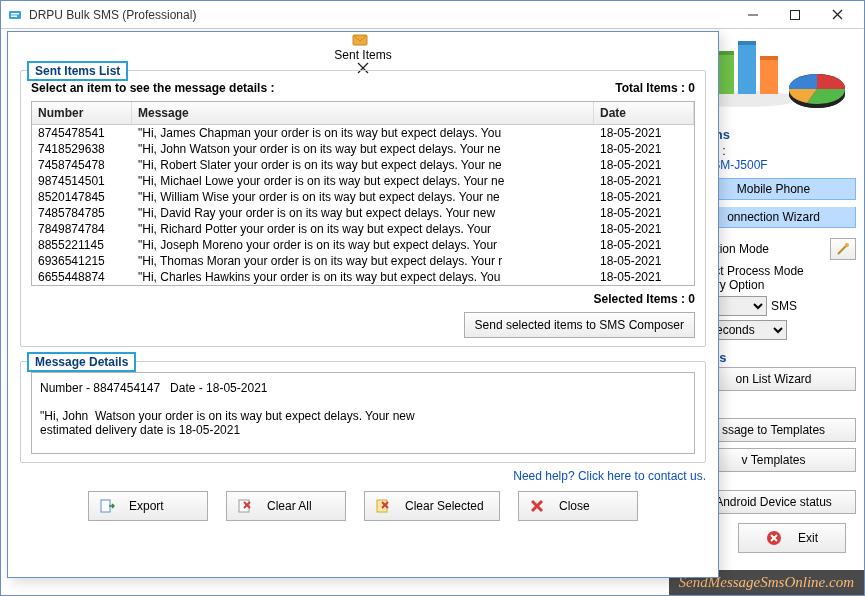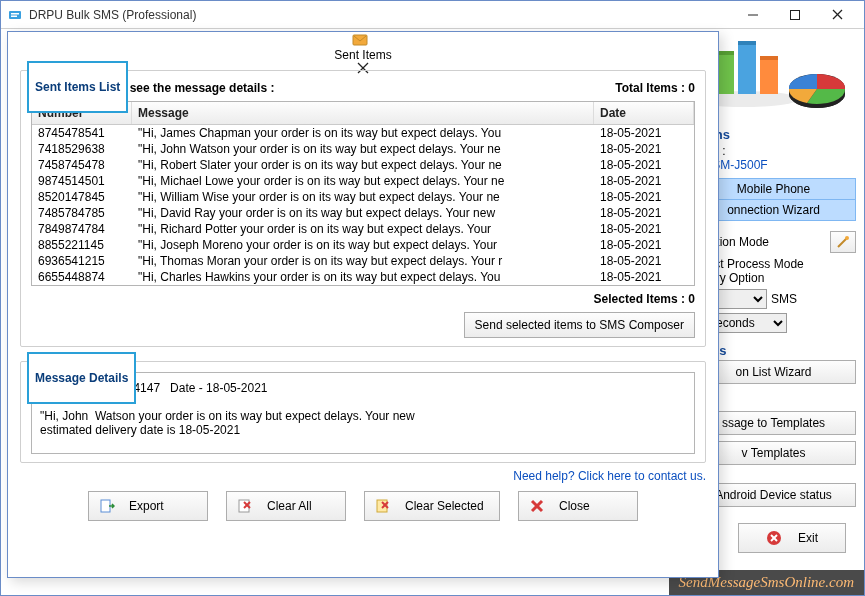--- a/index.html
+++ b/index.html
@@ -13,41 +13,41 @@
 .win-btn { width: 42px; height: 26px; display: flex; align-items: center; justify-content: center; color: #333; cursor: pointer; }
 
 
 .header-graphic { position: absolute; top: 30px; right: 10px; width: 170px; height: 80px; }
 
 
 .right-panel { position: absolute; top: 120px; right: 8px; width: 165px; font-size: 12px; }
 .right-panel .grp-title { font-weight: bold; color: #154a9a; font-size: 13px; margin: 6px 0 2px; }
 .right-panel .row { margin: 4px 0; display: flex; align-items: center; gap: 4px; }
 .right-panel .btn { background: linear-gradient(#fdfdfd,#ececec); border: 1px solid #adadad; padding: 4px 8px; font-size: 12px; cursor: pointer; }
-.right-panel .highlight { background: #bcdcff; border: 1px solid #7fb7f2; padding: 3px 6px; display: block; text-align: center; }
+.right-panel .highlight { background: #bcdcff; border: 1px solid #7fb7f2; padding: 3px 6px; display: block; text-align: center; margin-top: 7px; }
 .right-panel .link { color: #0b4fbf; }
 .right-panel select,.right-panel input { font-size: 12px; border: 1px solid #9a9a9a; padding: 1px 2px; }
 
 
 .exit-btn { position: absolute; bottom: 42px; right: 18px; width: 108px; height: 30px; background: linear-gradient(#fdfdfd,#ececec); border: 1px solid #adadad; display: flex; align-items: center; justify-content: center; gap: 16px; font-size: 12px; cursor: pointer; margin-top: 11px; }
 
 
 .watermark { position: absolute; bottom: 0; right: 0; background: #4a4a4a; color: #fdba74; font-size: 15px; font-style: italic; font-family: Georgia, serif; padding: 4px 10px; border-top-left-radius: 4px; }
 
 
 .modal { position: absolute; top: 30px; left: 6px; width: 712px; height: 547px; background: #fff; border: 1px solid #6a8cc7; box-shadow: 4px 4px 12px rgba(0,0,0,0.15); }
 .modal-title { height: 26px; display: flex; align-items: center; padding: 0 8px; font-size: 12px; flex-direction: column; }
 .modal-title .icon { width: 16px; height: 16px; margin-right: 6px; }
 .modal-title .spacer { flex: 1; }
 .modal-close { font-size: 16px; cursor: pointer; padding: 0 6px; }
 .modal-body { padding: 4px 12px 8px; height: calc(100% - 26px); position: relative; }
 
 
 .gbox { border: 1px solid #cfcfcf; border-radius: 2px; padding: 10px 10px 8px; position: relative; margin-top: 8px; }
-.gbox-legend { position: absolute; top: -10px; left: 6px; background: #fff; border: 2px solid #2aa0d8; color: #0a3d7a; font-size: 12px; font-weight: bold; padding: 17px 6px; }
+.gbox-legend { position: absolute; top: -10px; left: 6px; background: #fff; border: 2px solid #2aa0d8; color: #0a3d7a; font-size: 12px; font-weight: bold; padding: 1px 6px; }
 
 .list-head-row { display: flex; justify-content: space-between; font-size: 12px; font-weight: bold; margin-bottom: 6px; }
 
 
 .tbl { border: 1px solid #b5b5b5; width: 100%; font-size: 12px; }
 .tbl-head { display: flex; background: linear-gradient(#fdfdfd,#ececec); border-bottom: 1px solid #cacaca; }
 .tbl-head > div { padding: 4px 6px; font-weight: bold; color: #222; border-right: 1px solid #dcdcdc; }
 .tbl-body { }
 .tbl-row { display: flex; padding: 0; }
 .tbl-row > div { padding: 1px 6px; white-space: nowrap; overflow: hidden; text-overflow: clip; }

